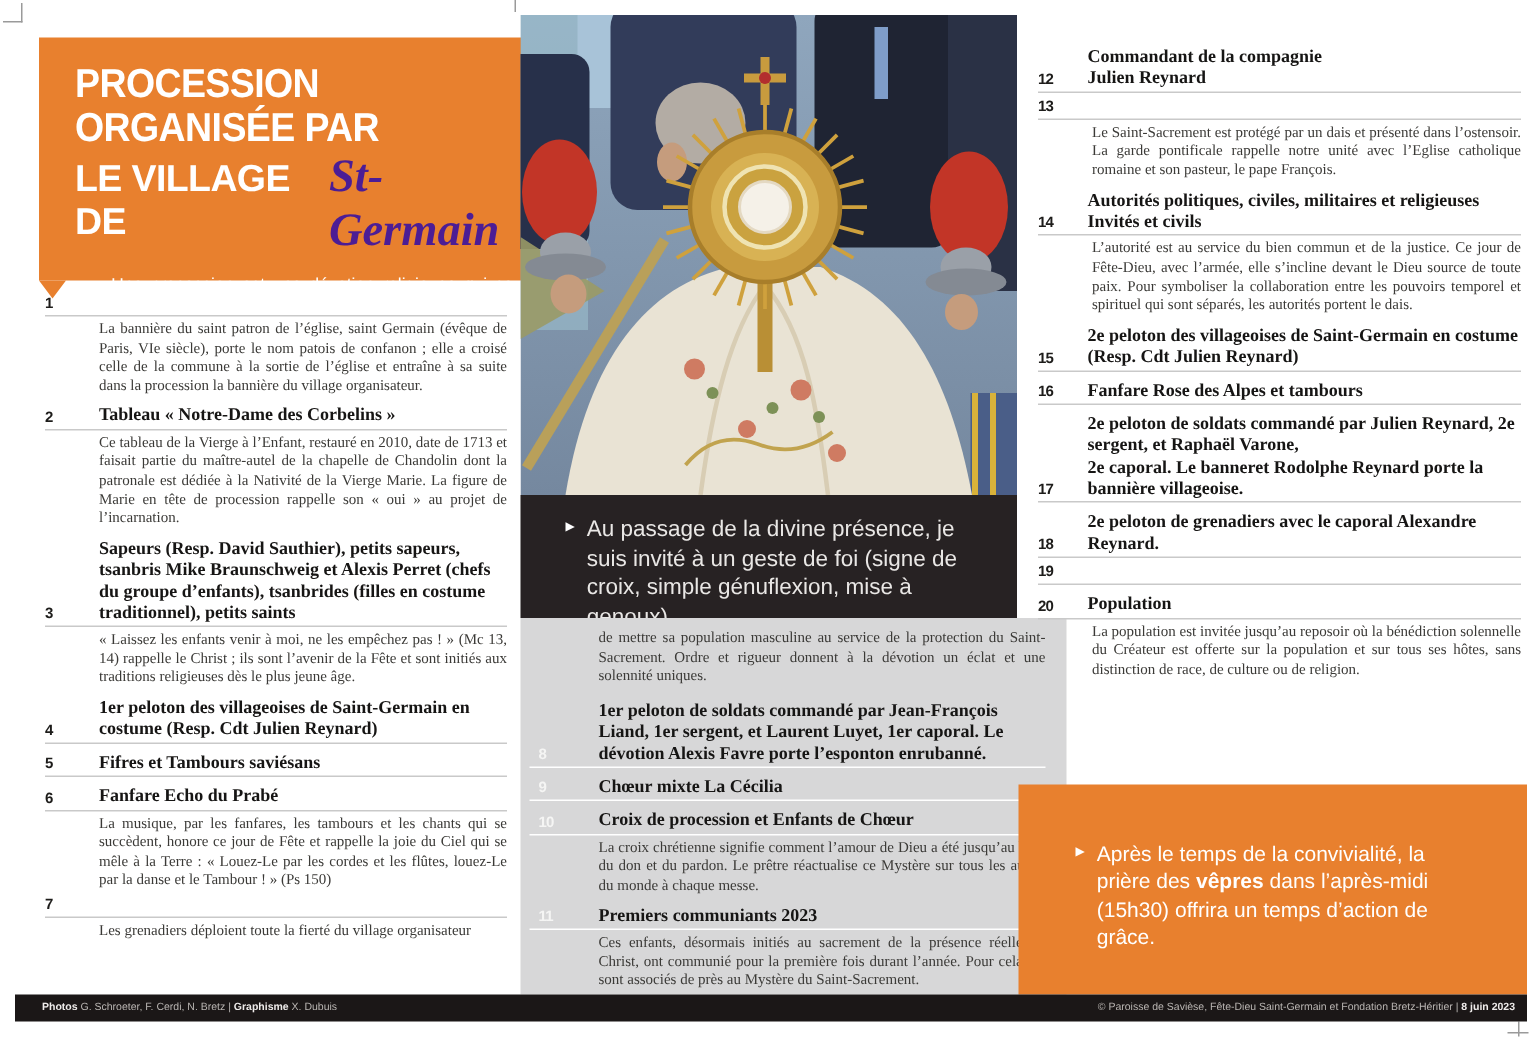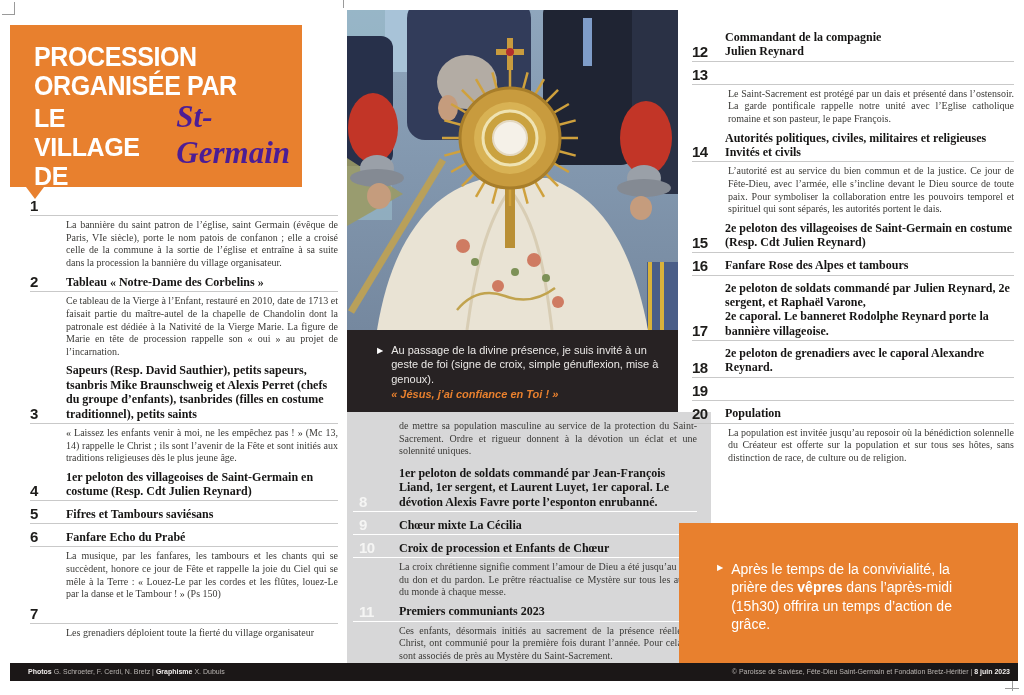--- a/index.html
+++ b/index.html
@@ -5,21 +5,21 @@
   html,body { margin:0; padding:0; background:#ffffff; }
   .page {
     position:relative; width:1024px; height:695px; background:#fff;
     font-family:"Liberation Sans", sans-serif; overflow:hidden;
     color:#1d1c1a;
   }
   
   .cropmark { position:absolute; background:#9a9a9a; }
   
   .header-box {
-    position:absolute; left:10px; top:25px; width:292px; height:162px;
+    position:absolute; left:26px; top:25px; width:336px; height:162px;
     background:var(--orange,#E8802E); color:#fff;
     padding:0; box-sizing:border-box;
   }
   .header-tail {
     position:absolute; left:26px; top:187px; width:0; height:0;
     border-left:9px solid transparent; border-right:9px solid transparent;
     border-top:12px solid var(--orange,#E8802E);
   }
   .title-wrap { padding:17px 12px 0 24px; }
   .title-line1 {
@@ -37,21 +37,21 @@
   .intro-text { font-size:11.5px; line-height:1.32; text-align:justify; width:268px; }
   .intro-text b { font-weight:bold; }
   
   .col { position:absolute; box-sizing:border-box; }
   .item { margin-bottom:5px; }
   .item-head {
     display:flex; align-items:flex-end; border-bottom:1px solid #c9c9c9;
     padding-bottom:2px;
   }
   .num {
-    flex:none; width:36px; font-weight:bold; font-size:15px; line-height:1;
+    flex:none; width:36px; font-weight:bold; font-size:10px; line-height:1;
     color:#1d1c1a; letter-spacing:-0.5px;
   }
   .heading {
     flex:1; font-family:Liberation Serif, serif; font-weight:bold;
     font-size:12px; line-height:1.2; color:#161514; white-space:pre-line;
   }
   .body {
     font-family:"Liberation Serif", serif; font-size:10px; line-height:1.26;
     text-align:justify; color:#3b3a37; margin:3px 0 2px 36px;
   }
@@ -59,21 +59,21 @@
   .col-right { left:692px; top:30px;  width:322px; }
   .col-right .num { width:33px; }
   
   .photo { position:absolute; left:347px; top:10px; width:331px; height:320px; }
   .quote-box {
     position:absolute; left:347px; top:330px; width:331px; height:82px;
     background:var(--dark,#272223); box-sizing:border-box; color:#e9e7e5;
     padding:13px 18px 0 30px;
   }
   .quote-inner { display:flex; }
-  .quote-text { font-size:11px; line-height:1.3; }
+  .quote-text { font-size:15px; line-height:1.3; }
   .quote-em {
     color:var(--orange,#E8802E); font-weight:bold; font-style:italic;
     margin-top:1px;
   }
   .mid-bg {
     position:absolute; left:347px; top:412px; width:364px; height:251px;
     background:var(--gray,#D7D7D8); box-sizing:border-box;
     padding:8px 14px 0 6px;
   }
   .mid-bg .num { width:46px; padding-left:6px; box-sizing:border-box; color:#f5f5f4; }

